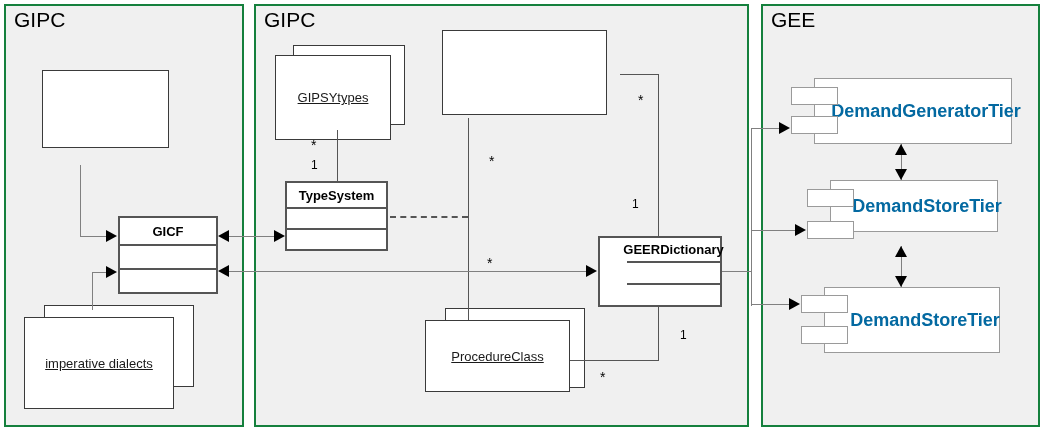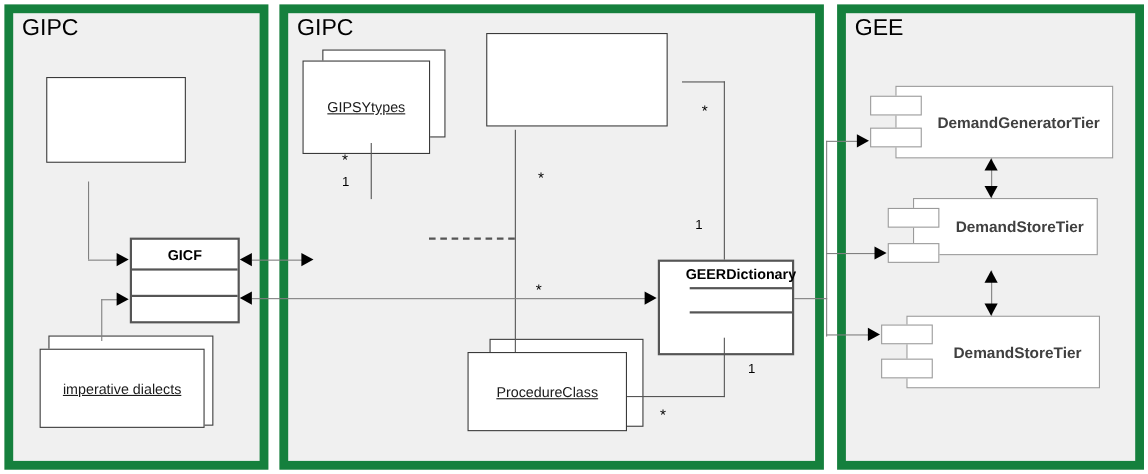--- a/index.html
+++ b/index.html
@@ -13,21 +13,21 @@
     width: 1044px;
     height: 431px;
     background: #ffffff;
     overflow: hidden;
   }
 
   
   .package {
     position: absolute;
     background: #f0f0f0;
-    border: 8px solid #15803d;
+    border: 2px solid #15803d;
     box-sizing: border-box;
   }
   .package-title {
     position: absolute;
     left: 8px;
     top: 2px;
     font-size: 21px;
     line-height: 24px;
     color: #000000;
     font-family: "Liberation Sans", sans-serif;
@@ -91,23 +91,23 @@
   .component {
     position: absolute;
     background: #ffffff;
     border: 1.5px solid #9a9a9a;
     box-sizing: border-box;
     display: flex;
     align-items: center;
     justify-content: center;
   }
   .component .cmpname {
-    font-size: 14px;
+    font-size: 18px;
     font-weight: bold;
-    color: #404040;
+    color: #0369a1;
     font-family: "Liberation Sans", sans-serif;
     white-space: nowrap;
     padding-left: 26px;
   }
   .port {
     position: absolute;
     background: #ffffff;
     border: 1.5px solid #9a9a9a;
     box-sizing: border-box;
   }
@@ -174,21 +174,21 @@
   <div class="package" style="left:4px; top:4px; width:240px; height:423px;">
     <div class="package-title">GIPC</div>
   </div>
 
   <div class="stack" style="left:24px; top:70px; width:145px; height:95px;">
     <div class="sheet back1" style="left:18px; top:0px; width:127px; height:78px;"></div>
   </div>
 
   <div class="stack" style="left:24px; top:305px; width:170px; height:100px;">
     <div class="sheet back1" style="left:20px; top:0px; width:150px; height:82px;"></div>
-    <div class="sheet front" style="left:12px; top:12px; width:150px; height:72px;">
+    <div class="sheet front" style="left:0px; top:12px; width:150px; height:92px;">
       <span class="label">imperative dialects</span>
     </div>
   </div>
 
   <div class="uclass" style="left:118px; top:216px; width:100px; height:78px;">
     <div class="cname" style="height:28px;">GICF</div>
     <div class="cattr" style="height:24px;"></div>
     <div class="cops"></div>
   </div>
 
@@ -215,22 +215,27 @@
     <div class="sheet back1" style="left:22px; top:0px; width:165px; height:85px;"></div>
   </div>
 
   <div class="stack" style="left:425px; top:308px; width:170px; height:95px;">
     <div class="sheet back1" style="left:20px; top:0px; width:140px; height:80px;"></div>
     <div class="sheet front" style="left:0px; top:12px; width:145px; height:72px;">
       <span class="label">ProcedureClass</span>
     </div>
   </div>
 
-
-  <div class="uclass" style="left:598px; top:236px; width:124px; height:87px;padding-left:27px;">
+  <div class="uclass" style="left:285px; top:181px; width:103px; height:70px;">
+    <div class="cname" style="height:26px;">TypeSystem</div>
+    <div class="cattr" style="height:21px;"></div>
+    <div class="cops"></div>
+  </div>
+
+  <div class="uclass" style="left:598px; top:236px; width:124px; height:71px;padding-left:27px;">
     <div class="cname" style="height:25px;">GEERDictionary</div>
     <div class="cattr" style="height:22px;"></div>
     <div class="cops"></div>
   </div>
 
   <div class="vline dark" style="left:337px; top:130px; height:51px;"></div>
   <div class="mult star" style="left:311px; top:140px;">*</div>
   <div class="mult" style="left:311px; top:158px;">1</div>
 
   <div class="hline dashed" style="left:390px; top:216px; width:78px;"></div>

